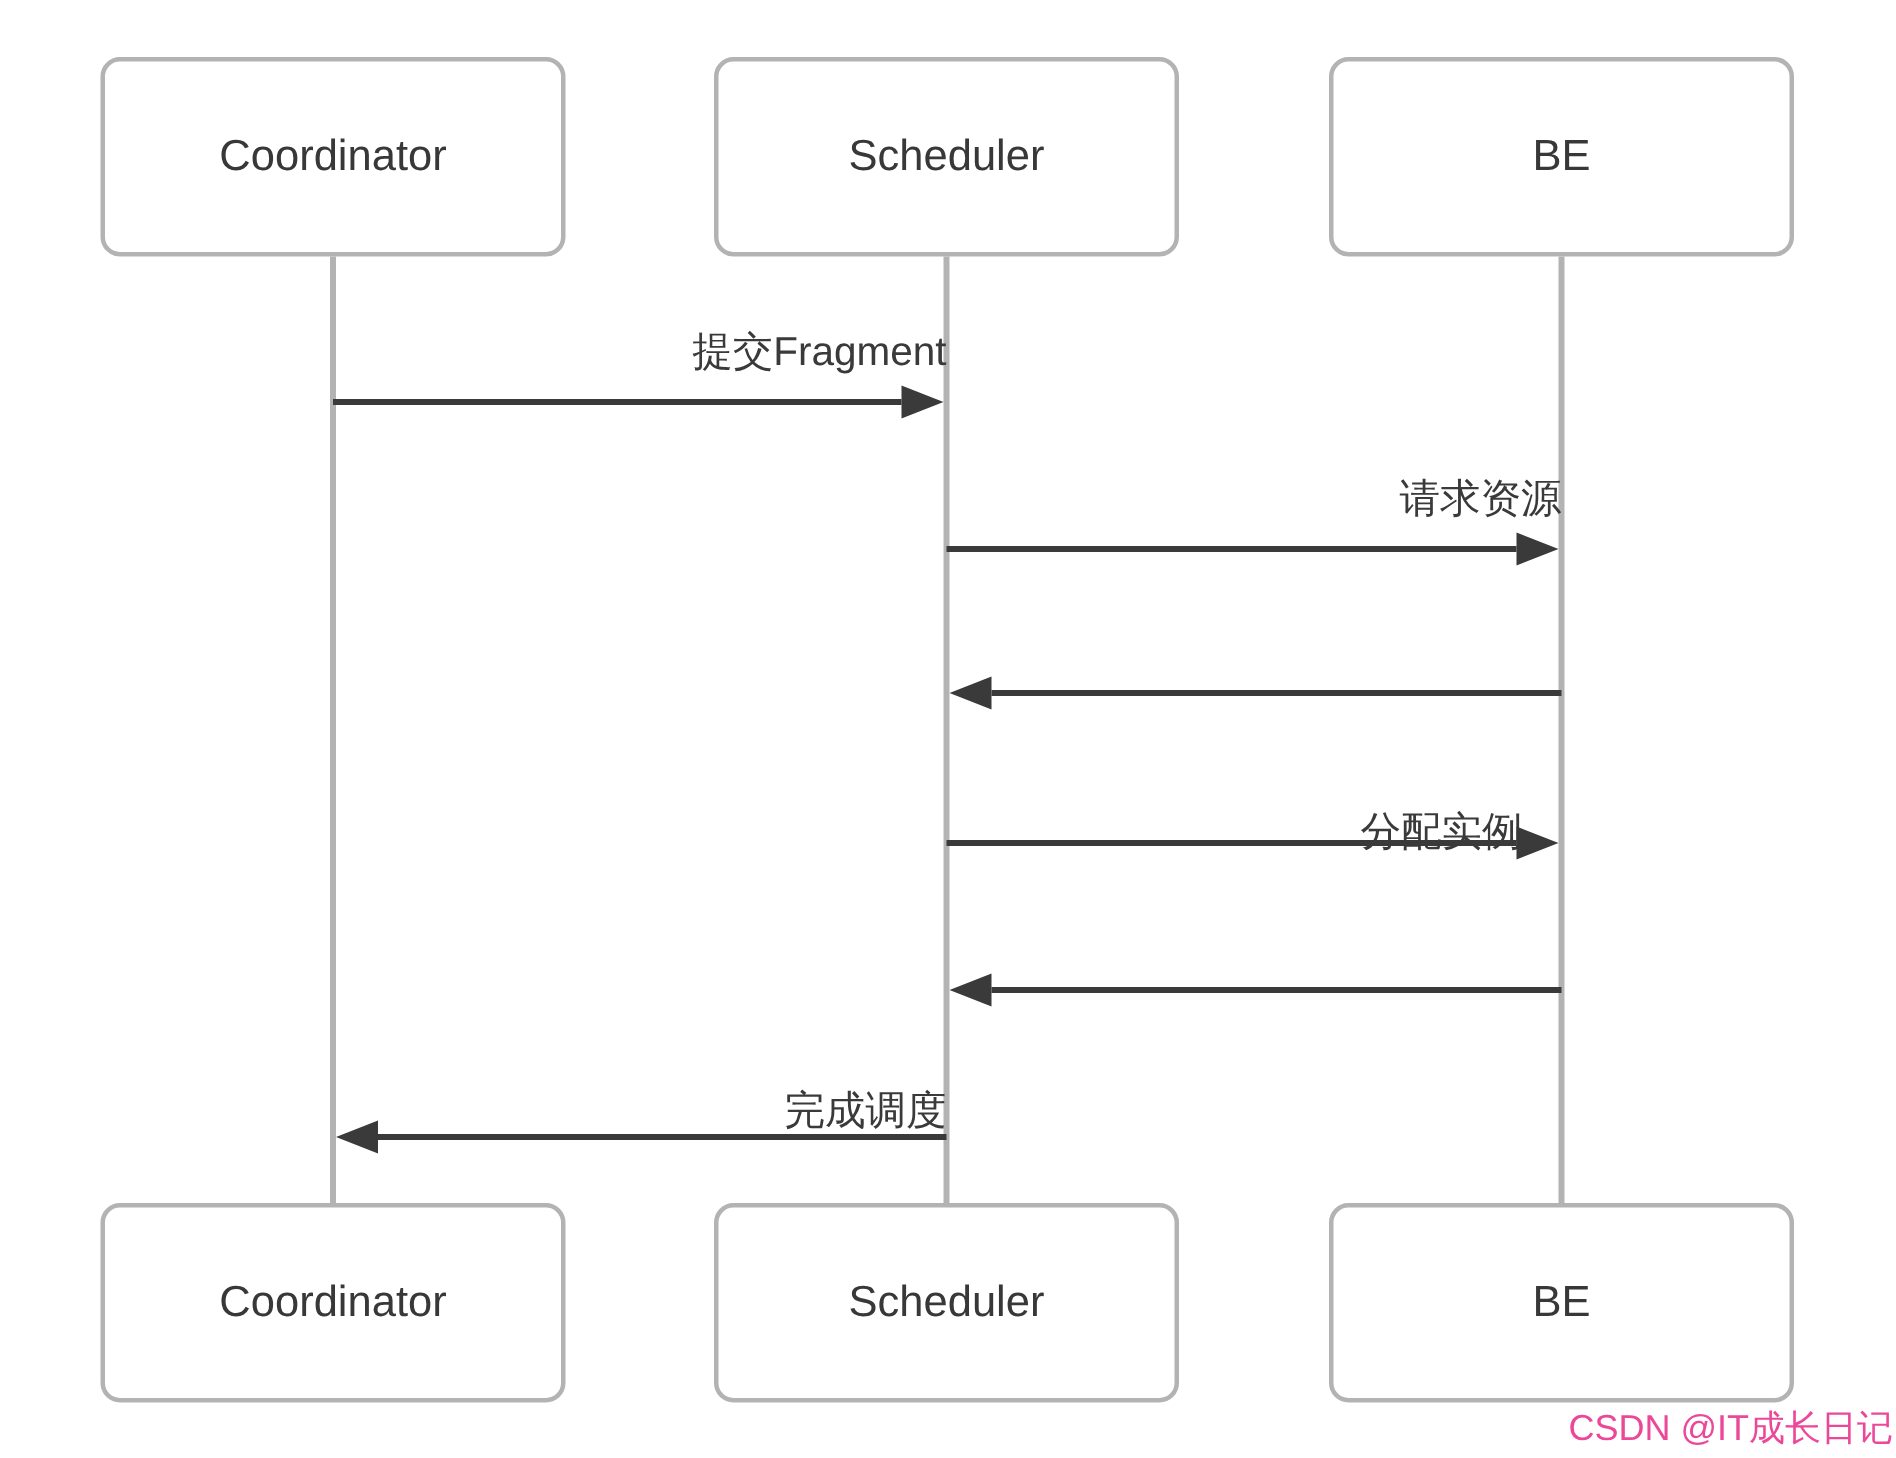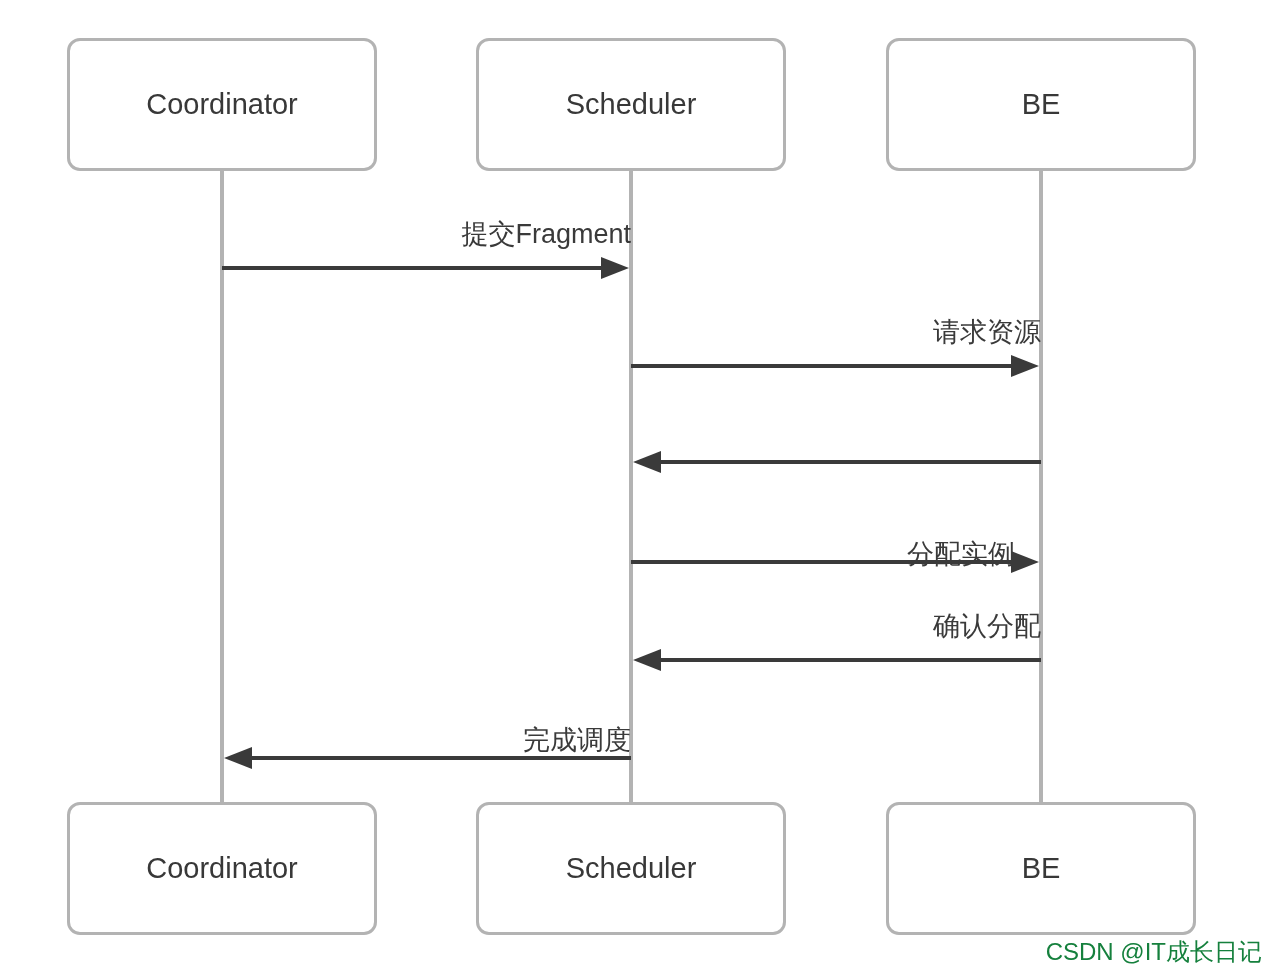--- a/index.html
+++ b/index.html
@@ -74,21 +74,21 @@
     color: #3a3a3a;
     z-index: 3;
     white-space: nowrap;
   }
   
   .watermark {
     position: absolute;
     right: 2px;
     top: 936px;
     font-size: 24px;
-    color: #15803d;
+    color: #ec4899;
     z-index: 4;
     white-space: nowrap;
   }
 </style>
 </head>
 <body>
 
 <div id="canvas">
 
   <div class="pbox" style="left:67px; top:38px;">
@@ -113,21 +113,20 @@
   <div class="msg-line" style="left:631px; top:364px; width:380px;"></div>
   <div class="head-right" style="left:1011px; top:355px;"></div>
 
   <div class="head-left" style="left:633px; top:451px;"></div>
   <div class="msg-line" style="left:661px; top:460px; width:380px;"></div>
 
   <div class="msg-label" style="left:605px; top:508px; width:410px;margin-top:26px;">分配实例</div>
   <div class="msg-line" style="left:631px; top:560px; width:380px;"></div>
   <div class="head-right" style="left:1011px; top:551px;"></div>
 
-  <div class="msg-label" style="left:631px; top:606px; width:410px;">确认分配</div>
   <div class="head-left" style="left:633px; top:649px;"></div>
   <div class="msg-line" style="left:661px; top:658px; width:380px;"></div>
 
   <div class="msg-label" style="left:222px; top:720px; width:409px;">完成调度</div>
   <div class="head-left" style="left:224px; top:747px;"></div>
   <div class="msg-line" style="left:252px; top:756px; width:379px;"></div>
 
   <div class="pbox" style="left:67px; top:802px;">
     <span>Coordinator</span>
   </div>

